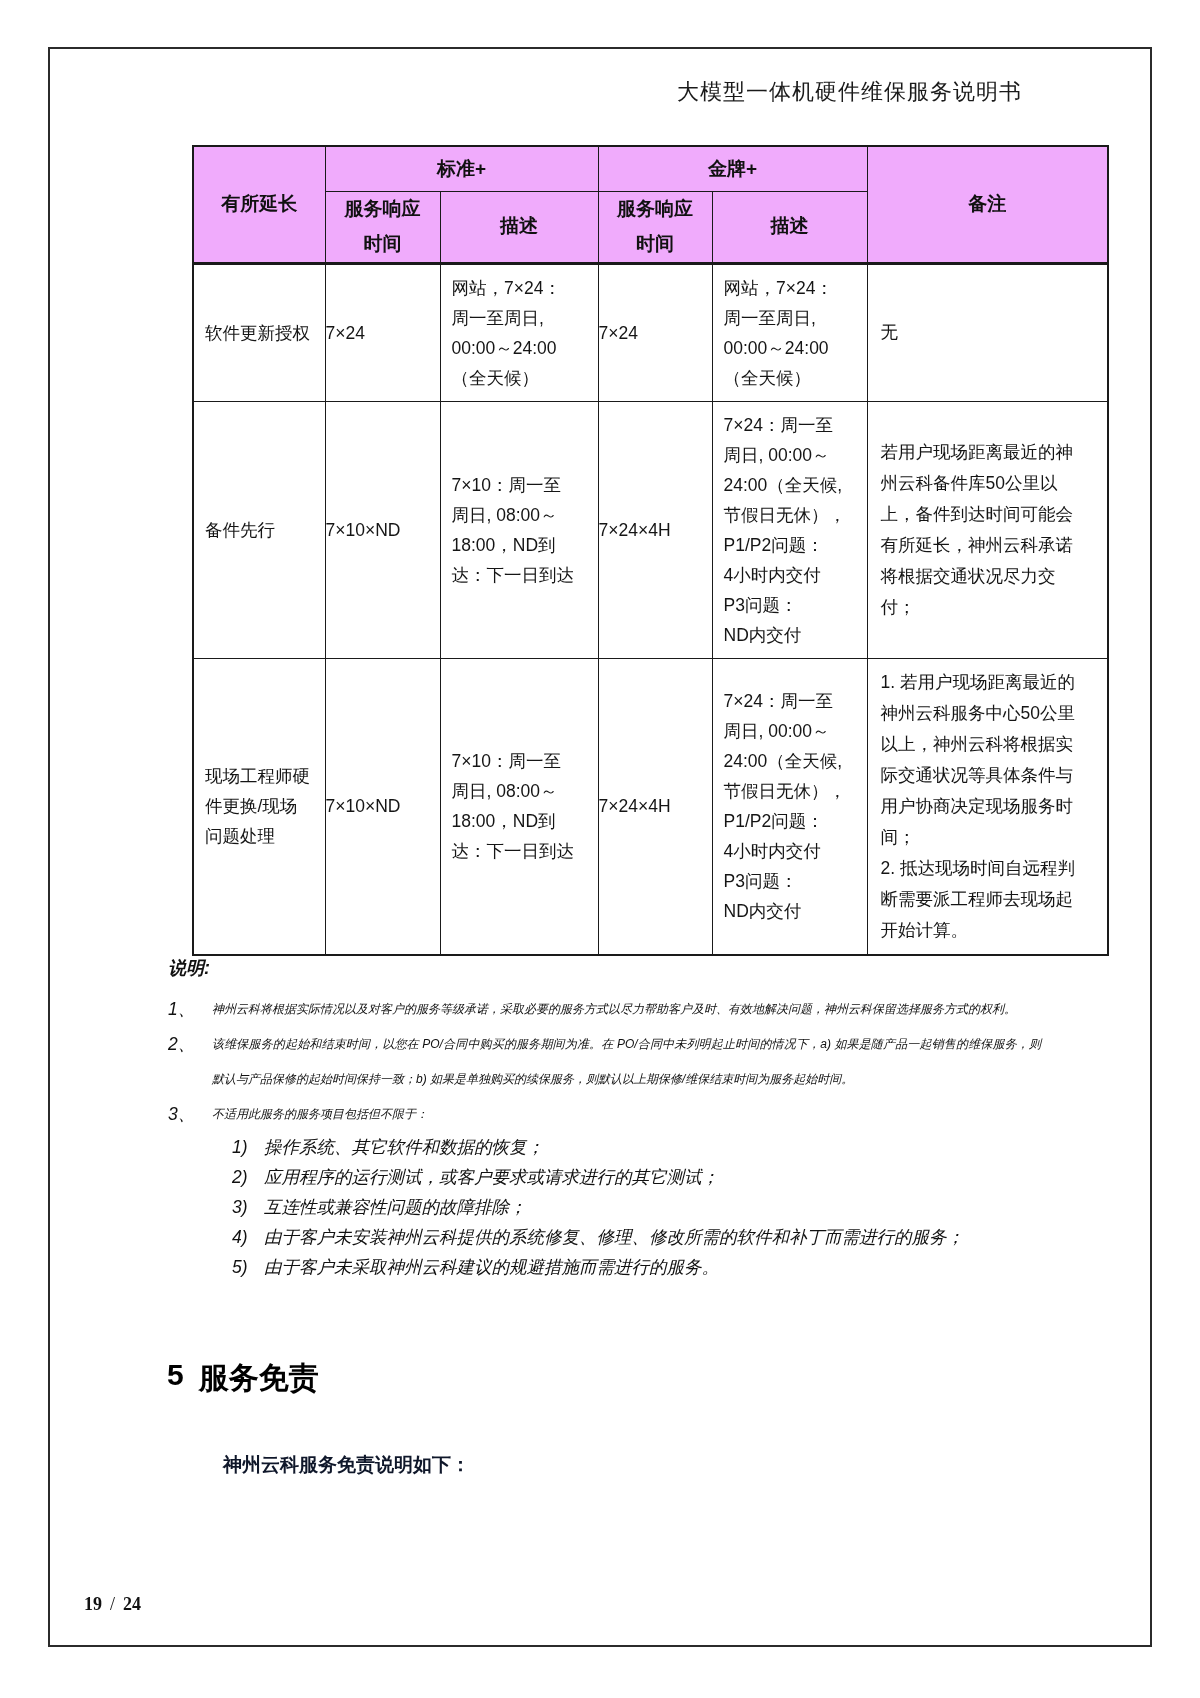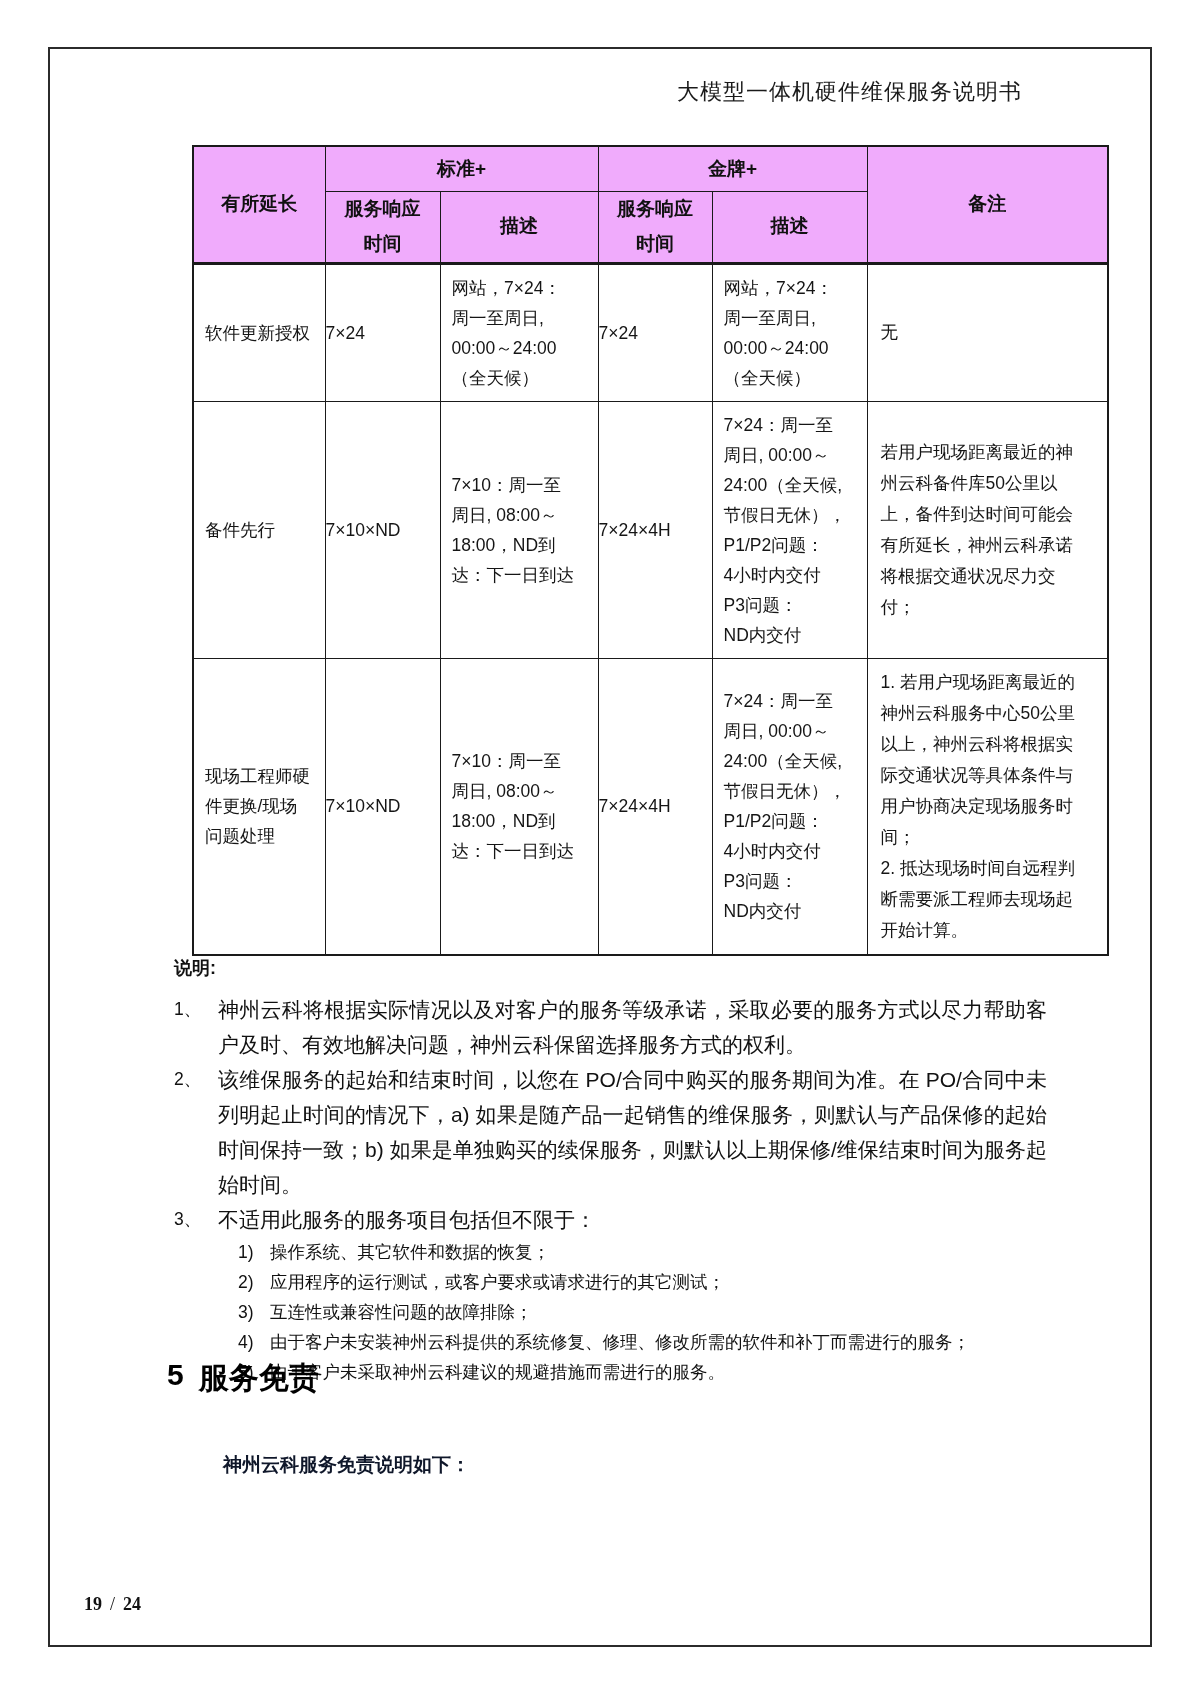--- a/index.html
+++ b/index.html
@@ -19,25 +19,25 @@
   .svc-table tbody tr:nth-child(2) { height:248px; }
   .svc-table tbody tr:nth-child(3) { height:282px; }
   .hb { border-bottom:3px solid #1a1a1a !important; }
   .svc-table td { font-size:17.5px; line-height:30px; vertical-align:middle; color:#151515; }
   .pre { white-space:pre-line; }
   td.svc { text-align:left; padding-left:11px; padding-right:6px; }
   td.time { text-align:left; }
   td.desc { text-align:left; padding:8px 6px 8px 11px; }
   td.remark { text-align:left; padding:8px 8px 8px 13px; line-height:31px; }
 
-  .notes { position:absolute; left:174px; top:956px; width:873px; }
+  .notes { position:absolute; left:168px; top:956px; width:873px;font-style:italic; }
   .notes-label { font-size:18px; font-weight:700; margin-bottom:12px; }
   .note { display:flex; }
   .note-num { flex:0 0 44px; font-size:17.5px; line-height:35px; }
-  .note-text { flex:1; font-size:21px; line-height:35px; text-align:justify; }
+  .note-text { flex:1; font-size:12px; line-height:35px; text-align:justify; }
   .subnotes { margin-left:64px; }
   .subnote { display:flex; }
   .subnote-num { flex:0 0 32px; font-size:17.5px; line-height:30px; }
   .subnote-text { flex:1; font-size:17.5px; line-height:30px; }
 
   .section-heading { position:absolute; left:167px; top:1358px; font-size:30px; font-weight:700; color:#000; display:flex; gap:15px; }
   .disclaimer-intro { position:absolute; left:223px; top:1452px; font-size:19px; font-weight:700; color:#0f172a; }
 
   .footer { position:absolute; left:48px; top:1594px; width:1104px; font-family:"Liberation Serif","DejaVu Serif",serif; font-size:18px; font-weight:700; color:#111;padding-left:36px; }
   .footer .sep { font-weight:400; margin:0 8px; }

